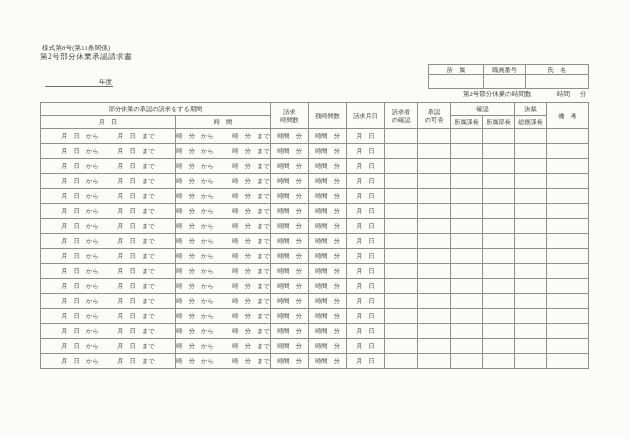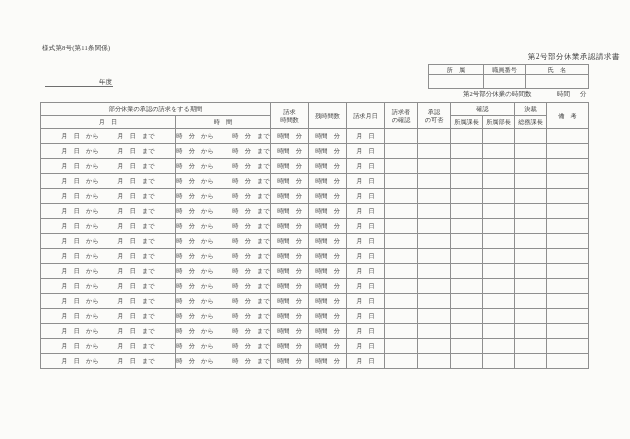--- a/index.html
+++ b/index.html
@@ -14,21 +14,21 @@
     background: #fbfbf9;
     color: #3f3f3f;
     overflow: hidden;
   }
   .form-number {
     position: absolute; left: 42px; top: 44px;
     font-size: 6.5px; letter-spacing: 0.2px;
   }
   .doc-title {
     position: absolute; left: 40px; top: 52px; width: 580px;
-    text-align: right; font-size: 7.5px; letter-spacing: 0.5px;
+    text-align: left; font-size: 7.5px; letter-spacing: 0.5px;
   }
   .year-line {
     position: absolute; left: 45px; top: 77px; width: 67px; height: 9px;
     border-bottom: 1px solid #6e6e6e;
     text-align: right; font-size: 6.5px; line-height: 9px;
     padding-right: 1px;
   }
   table { border-collapse: collapse; table-layout: fixed; }
   td {
     border: 1px solid #8f8f8f;

